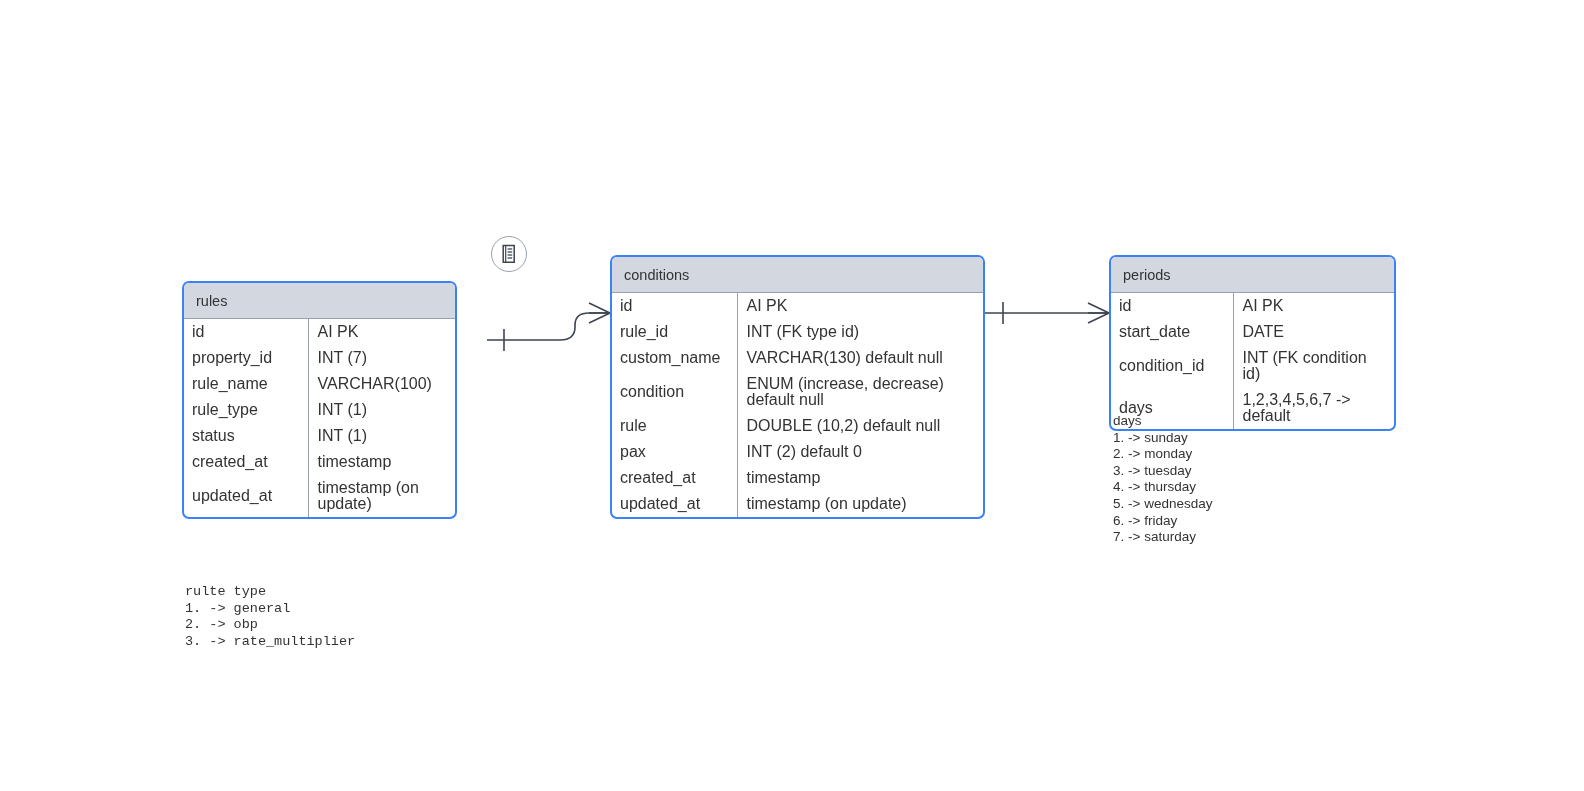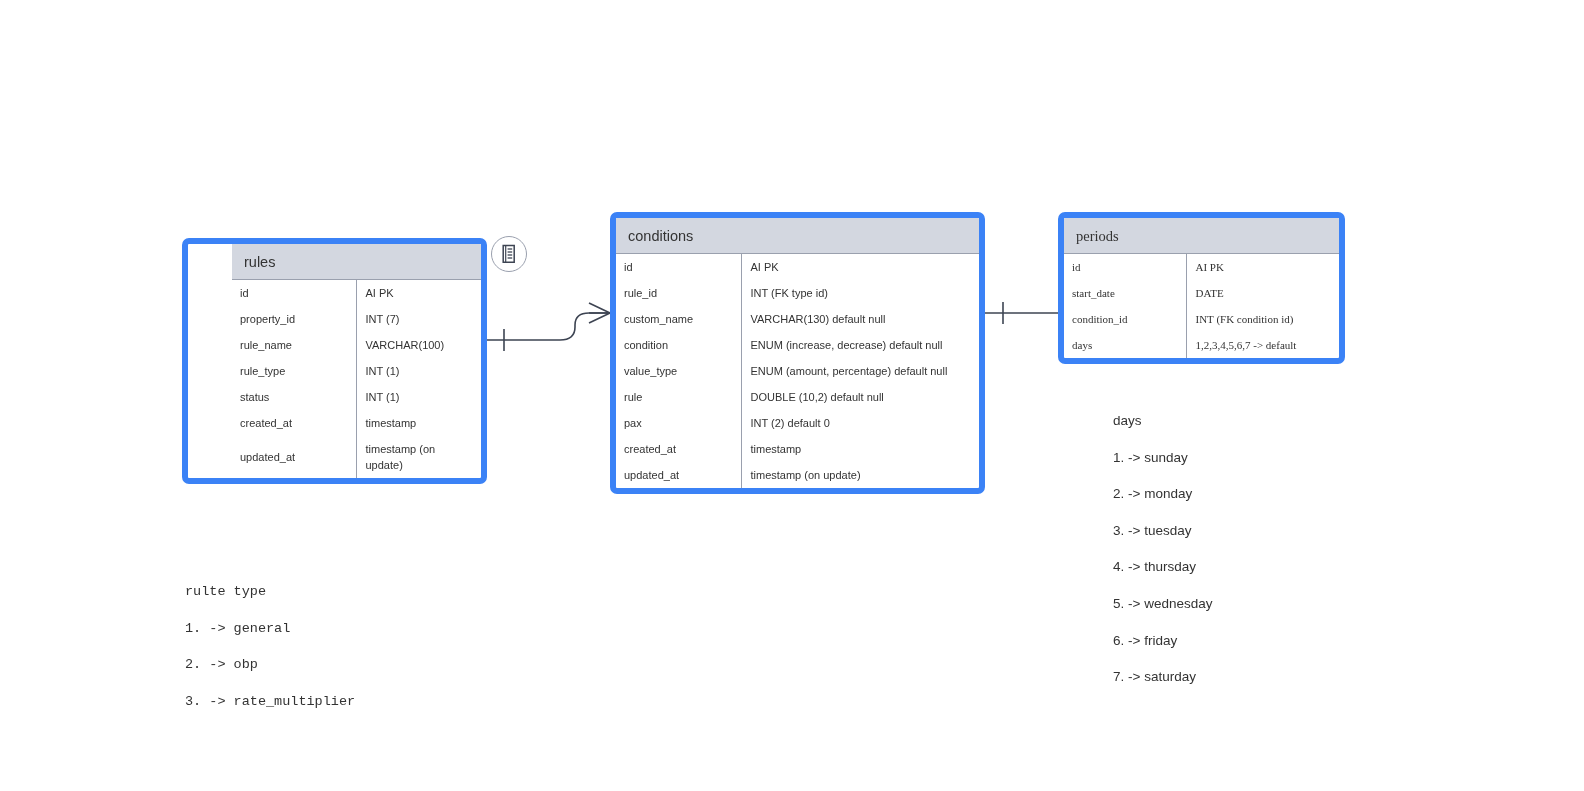--- a/index.html
+++ b/index.html
@@ -29,24 +29,25 @@
     top: 0;
     width: 1584px;
     height: 791px;
     pointer-events: none;
   }
 
   
   .entity {
     position: absolute;
     background: #ffffff;
-    border: 6px solid #3b82f6;
+    border: 2px solid #3b82f6;
     border-radius: 7px;
     box-sizing: border-box;
     overflow: hidden;
+    margin-top: 43px;
   }
   .entity-header {
     background: #d3d7e0;
     border-bottom: 1px solid #9aa0ae;
     font-size: 14.5px;
     color: #333333;
     padding: 8px 0 8px 12px;
     box-sizing: border-box;
     height: 36px;
     line-height: 20px;
@@ -55,43 +56,43 @@
   .entity-body {
     display: table;
     width: 100%;
     border-collapse: collapse;
   }
   .attr-row {
     display: table-row;
   }
   .attr-name, .attr-type {
     display: table-cell;
-    font-size: 11px;
+    font-size: 16px;
     line-height: 16px;
     padding: 5px 8px 5px 8px;
     vertical-align: middle;
     color: #333333;
     box-sizing: border-box;
   }
   .attr-name {
     border-right: 1px solid #9aa0ae;
     white-space: nowrap;
   }
   .attr-type {
     padding-left: 9px;
   }
 
   
-  #entity-rules { left: 182px; top: 238px; width: 305px; padding-left: 44px; }
+  #entity-rules { left: 182px; top: 238px; width: 275px; }
   #entity-rules .attr-name { width: 124px; }
 
   #entity-conditions { left: 610px; top: 212px; width: 375px; }
   #entity-conditions .attr-name { width: 125px; }
 
-  #entity-periods { left: 1058px; top: 212px; width: 287px; font-family: Liberation Serif, serif; }
+  #entity-periods { left: 1109px; top: 212px; width: 287px; }
   #entity-periods .attr-name { width: 122px; }
 
   
   .note-button {
     position: absolute;
     left: 491px;
     top: 236px;
     width: 36px;
     height: 36px;
     border: 1px solid #9aa0ae;
@@ -108,21 +109,21 @@
   .legend {
     position: absolute;
     font-size: 13.5px;
     line-height: 16.6px;
     color: #333333;
     white-space: nowrap;
   }
   #legend-rule-type { left: 185px; top: 584px; font-family: Liberation Mono, monospace; }
   #legend-days { left: 1113px; top: 413px; }
   .legend-title { display: block; }
-  .legend-line { display: block; margin-top: 20px; }
+  .legend-line { display: block; }
 </style>
 </head>
 <body>
 
 <div class="canvas">
 
   <svg class="connectors" viewBox="0 0 1584 791" xmlns="http://www.w3.org/2000/svg">
 
     <g>
       <path d="M487,340 L560,340 Q575,340 575,327 L575,325 Q575,313 589,313 L610,313" fill="none" stroke="#3d4452" stroke-width="1.6"></path>
@@ -197,24 +198,20 @@
       </div>
       <div class="attr-row">
         <span class="attr-name">custom_name</span>
         <span class="attr-type">VARCHAR(130) default null</span>
       </div>
       <div class="attr-row">
         <span class="attr-name">condition</span>
         <span class="attr-type">ENUM (increase, decrease) default null</span>
       </div>
       <div class="attr-row">
-        <span class="attr-name">value_type</span>
-        <span class="attr-type">ENUM (amount, percentage) default null</span>
-      </div>
-      <div class="attr-row">
         <span class="attr-name">rule</span>
         <span class="attr-type">DOUBLE (10,2) default null</span>
       </div>
       <div class="attr-row">
         <span class="attr-name">pax</span>
         <span class="attr-type">INT (2) default 0</span>
       </div>
       <div class="attr-row">
         <span class="attr-name">created_at</span>
         <span class="attr-type">timestamp</span>

